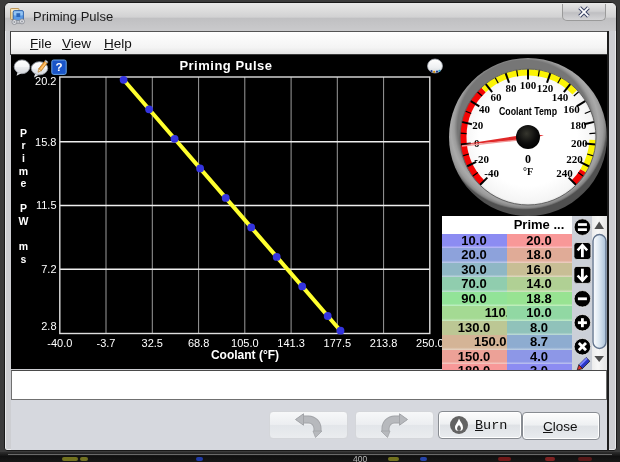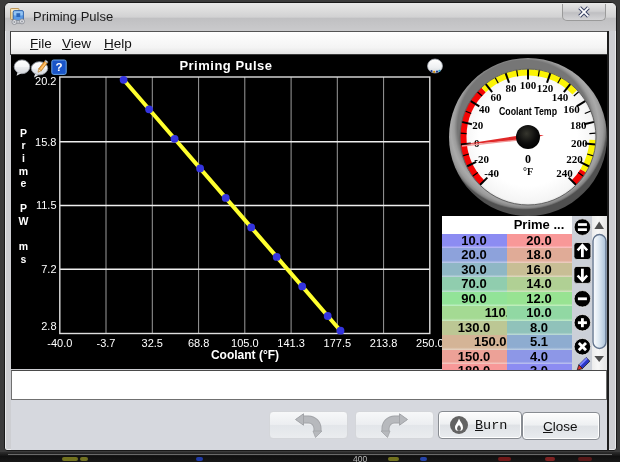--- a/index.html
+++ b/index.html
@@ -219,27 +219,27 @@
 <div style="position:absolute;left:65px;top:0;width:65px;height:18px;text-align:center;line-height:18px;background:#fff">Prime ...</div>
 <div style="position:absolute;left:0;top:18.0px;width:65px;height:14.5px;text-align:center;line-height:14.5px;background:linear-gradient(#8c8cf2 0 82%,rgba(255,255,255,.45) 100%),linear-gradient(#8c8cf2,#8c8cf2)">10.0</div>
 <div style="position:absolute;left:65px;top:18.0px;width:65px;height:14.5px;text-align:center;line-height:14.5px;background:linear-gradient(#f89898 0 82%,rgba(255,255,255,.45) 100%),linear-gradient(#f89898,#f89898)">20.0</div>
 <div style="position:absolute;left:0;top:32.5px;width:65px;height:14.5px;text-align:center;line-height:14.5px;background:linear-gradient(#8da2db 0 82%,rgba(255,255,255,.45) 100%),linear-gradient(#8da2db,#8da2db)">20.0</div>
 <div style="position:absolute;left:65px;top:32.5px;width:65px;height:14.5px;text-align:center;line-height:14.5px;background:linear-gradient(#e0ab97 0 82%,rgba(255,255,255,.45) 100%),linear-gradient(#e0ab97,#e0ab97)">18.0</div>
 <div style="position:absolute;left:0;top:47.0px;width:65px;height:14.5px;text-align:center;line-height:14.5px;background:linear-gradient(#8fb7c5 0 82%,rgba(255,255,255,.45) 100%),linear-gradient(#8fb7c5,#8fb7c5)">30.0</div>
 <div style="position:absolute;left:65px;top:47.0px;width:65px;height:14.5px;text-align:center;line-height:14.5px;background:linear-gradient(#c8be95 0 82%,rgba(255,255,255,.45) 100%),linear-gradient(#c8be95,#c8be95)">16.0</div>
 <div style="position:absolute;left:0;top:61.5px;width:65px;height:14.5px;text-align:center;line-height:14.5px;background:linear-gradient(#90cdae 0 82%,rgba(255,255,255,.45) 100%),linear-gradient(#90cdae,#90cdae)">70.0</div>
 <div style="position:absolute;left:65px;top:61.5px;width:65px;height:14.5px;text-align:center;line-height:14.5px;background:linear-gradient(#b0d094 0 82%,rgba(255,255,255,.45) 100%),linear-gradient(#b0d094,#b0d094)">14.0</div>
 <div style="position:absolute;left:0;top:76.0px;width:65px;height:14.5px;text-align:center;line-height:14.5px;background:linear-gradient(#92e398 0 82%,rgba(255,255,255,.45) 100%),linear-gradient(#92e398,#92e398)">90.0</div>
-<div style="position:absolute;left:65px;top:76.0px;width:65px;height:14.5px;text-align:center;line-height:14.5px;background:linear-gradient(#98e392 0 82%,rgba(255,255,255,.45) 100%),linear-gradient(#98e392,#98e392)">12.0</div>
+<div style="position:absolute;left:65px;top:76.0px;width:65px;height:14.5px;text-align:center;line-height:14.5px;background:linear-gradient(#98e392 0 82%,rgba(255,255,255,.45) 100%),linear-gradient(#98e392,#98e392)">18.8</div>
 <div style="position:absolute;left:0;top:90.5px;width:75px;height:14.5px;text-align:right;line-height:14.5px;background:linear-gradient(#a4da93 0 82%,rgba(255,255,255,.45) 100%),linear-gradient(#a4da93,#a4da93)">110.0</div>
 <div style="position:absolute;left:65px;top:90.5px;width:65px;height:14.5px;text-align:center;line-height:14.5px;background:linear-gradient(#91d8a3 0 82%,rgba(255,255,255,.45) 100%),linear-gradient(#91d8a3,#91d8a3)">10.0</div>
 <div style="position:absolute;left:0;top:105.0px;width:65px;height:23px;text-align:center;line-height:14.5px;background:linear-gradient(#bcc794 0 82%,rgba(255,255,255,.45) 100%),linear-gradient(#bcc794,#bcc794)">130.0</div>
 <div style="position:absolute;left:65px;top:105.0px;width:65px;height:14.5px;text-align:center;line-height:14.5px;background:linear-gradient(#90c2ba 0 82%,rgba(255,255,255,.45) 100%),linear-gradient(#90c2ba,#90c2ba)">8.0</div>
 <div style="position:absolute;left:0;top:119.5px;width:65px;height:14.5px;text-align:right;line-height:14.5px;background:linear-gradient(#d4b496 0 82%,rgba(255,255,255,.45) 100%),linear-gradient(#d4b496,#d4b496)">150.0</div>
-<div style="position:absolute;left:65px;top:119.5px;width:65px;height:14.5px;text-align:center;line-height:14.5px;background:linear-gradient(#8eacd0 0 82%,rgba(255,255,255,.45) 100%),linear-gradient(#8eacd0,#8eacd0)">5.1</div>
+<div style="position:absolute;left:65px;top:119.5px;width:65px;height:14.5px;text-align:center;line-height:14.5px;background:linear-gradient(#8eacd0 0 82%,rgba(255,255,255,.45) 100%),linear-gradient(#8eacd0,#8eacd0)">8.7</div>
 <div style="position:absolute;left:0;top:134.0px;width:65px;height:14.5px;text-align:center;line-height:14.5px;background:linear-gradient(#eca197 0 82%,rgba(255,255,255,.45) 100%),linear-gradient(#eca197,#eca197)">150.0</div>
 <div style="position:absolute;left:65px;top:134.0px;width:65px;height:14.5px;text-align:center;line-height:14.5px;background:linear-gradient(#8d97e7 0 82%,rgba(255,255,255,.45) 100%),linear-gradient(#8d97e7,#8d97e7)">4.0</div>
 <div style="position:absolute;left:0;top:148.5px;width:65px;height:14.5px;text-align:center;line-height:14.5px;background:linear-gradient(#f89898 0 82%,rgba(255,255,255,.45) 100%),linear-gradient(#f89898,#f89898)">180.0</div>
 <div style="position:absolute;left:65px;top:148.5px;width:65px;height:14.5px;text-align:center;line-height:14.5px;background:linear-gradient(#8c8cf2 0 82%,rgba(255,255,255,.45) 100%),linear-gradient(#8c8cf2,#8c8cf2)">3.0</div>
 </div>
 <div style="position:absolute;left:571.5px;top:215.5px;width:20.5px;height:154.0px;background:#ccd0d8"></div>
 <svg width="20.5" height="154.0" viewBox="0 0 20.5 154" style="position:absolute;left:571.5px;top:215.5px">
 <circle cx="10.4" cy="11.1" r="8.3" fill="#000" stroke="#e8e8e8" stroke-width="0.8"></circle>
 <rect x="5.9" y="7.2" width="9" height="2.7" fill="#fff"></rect>
 <rect x="5.9" y="12.3" width="9" height="2.7" fill="#fff"></rect>

